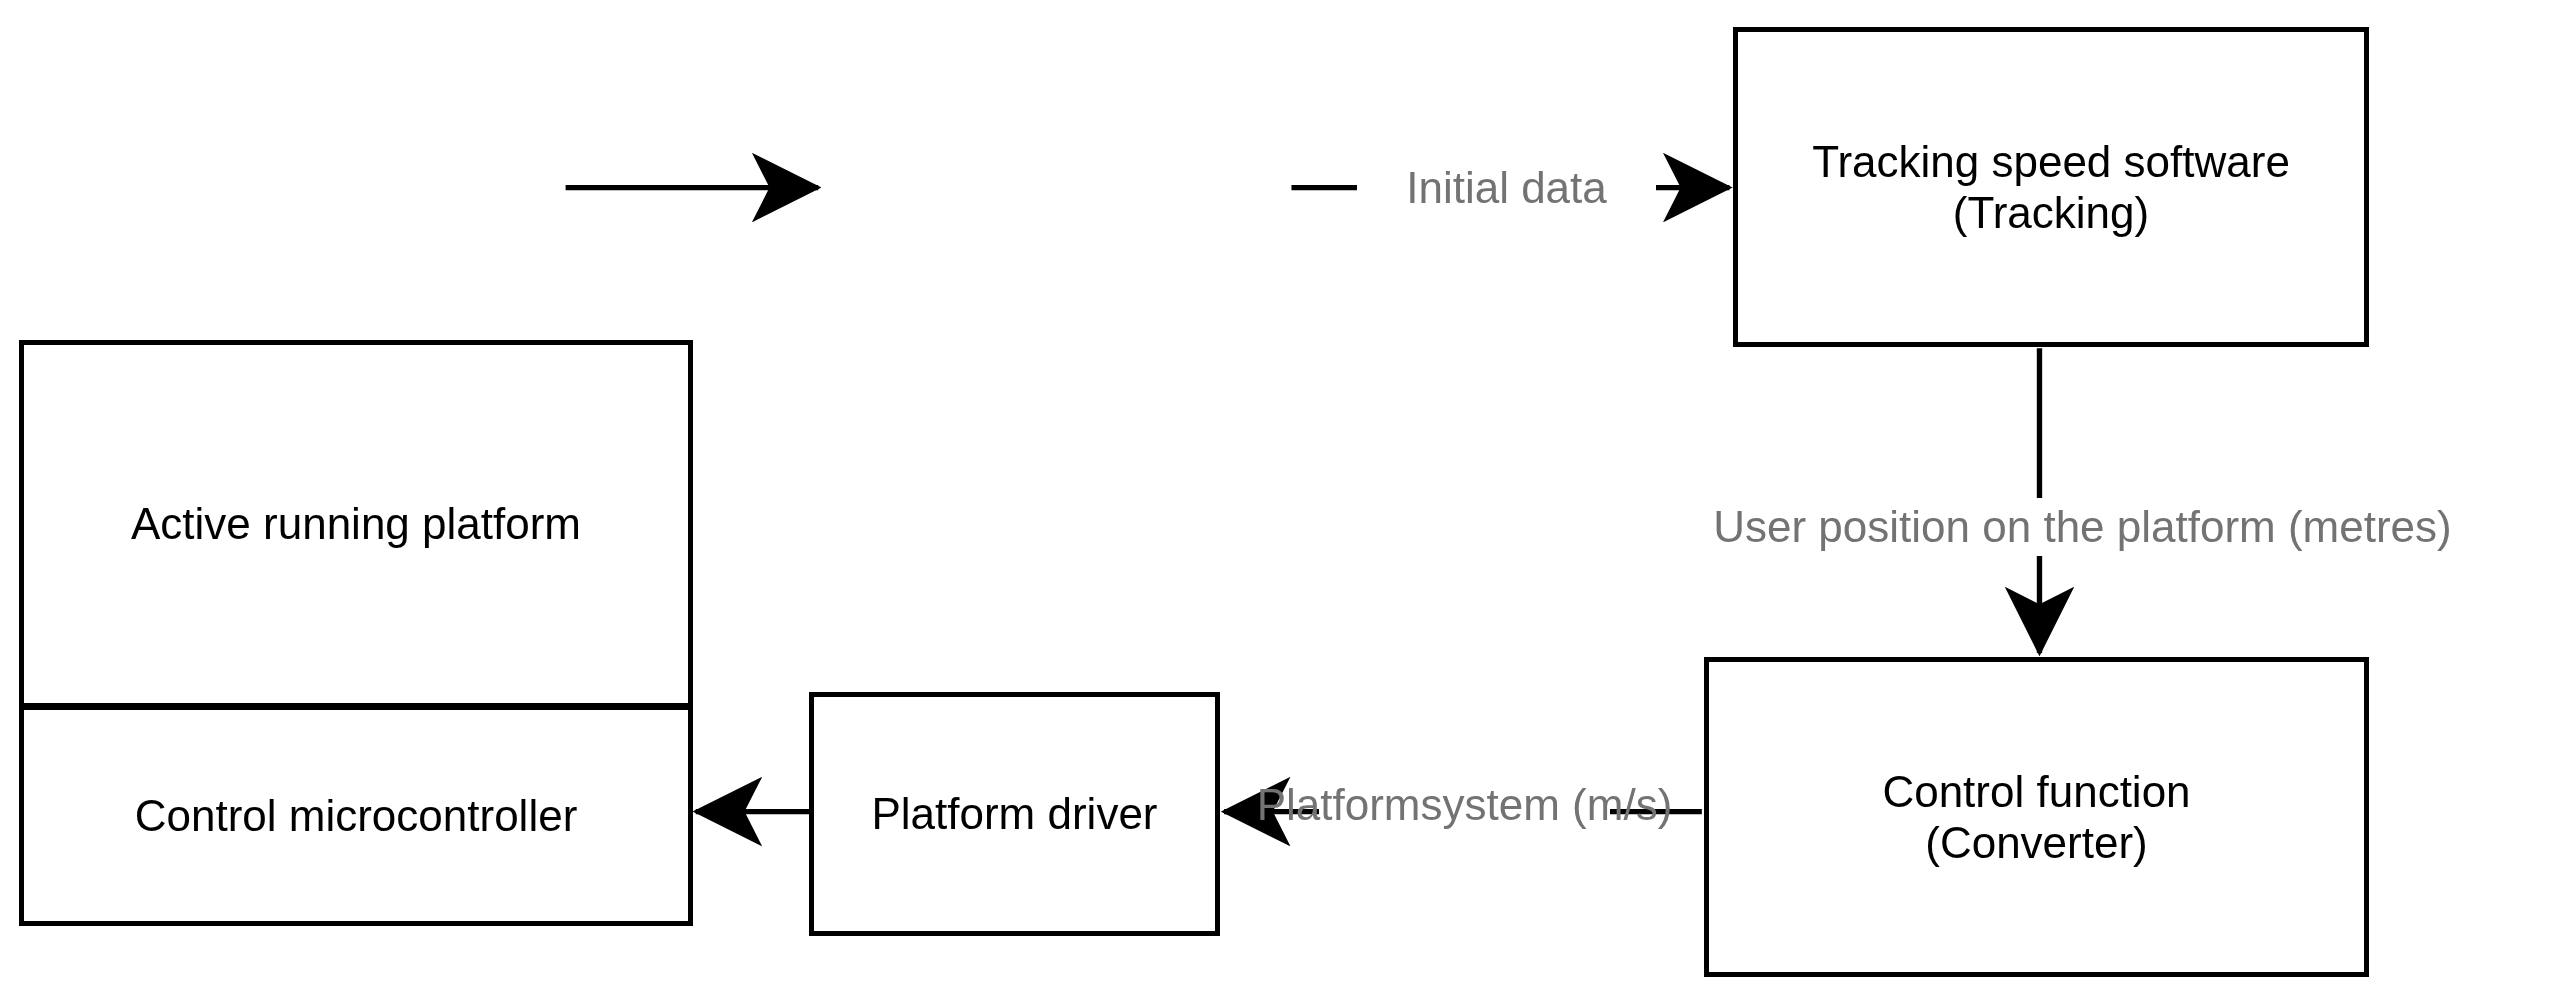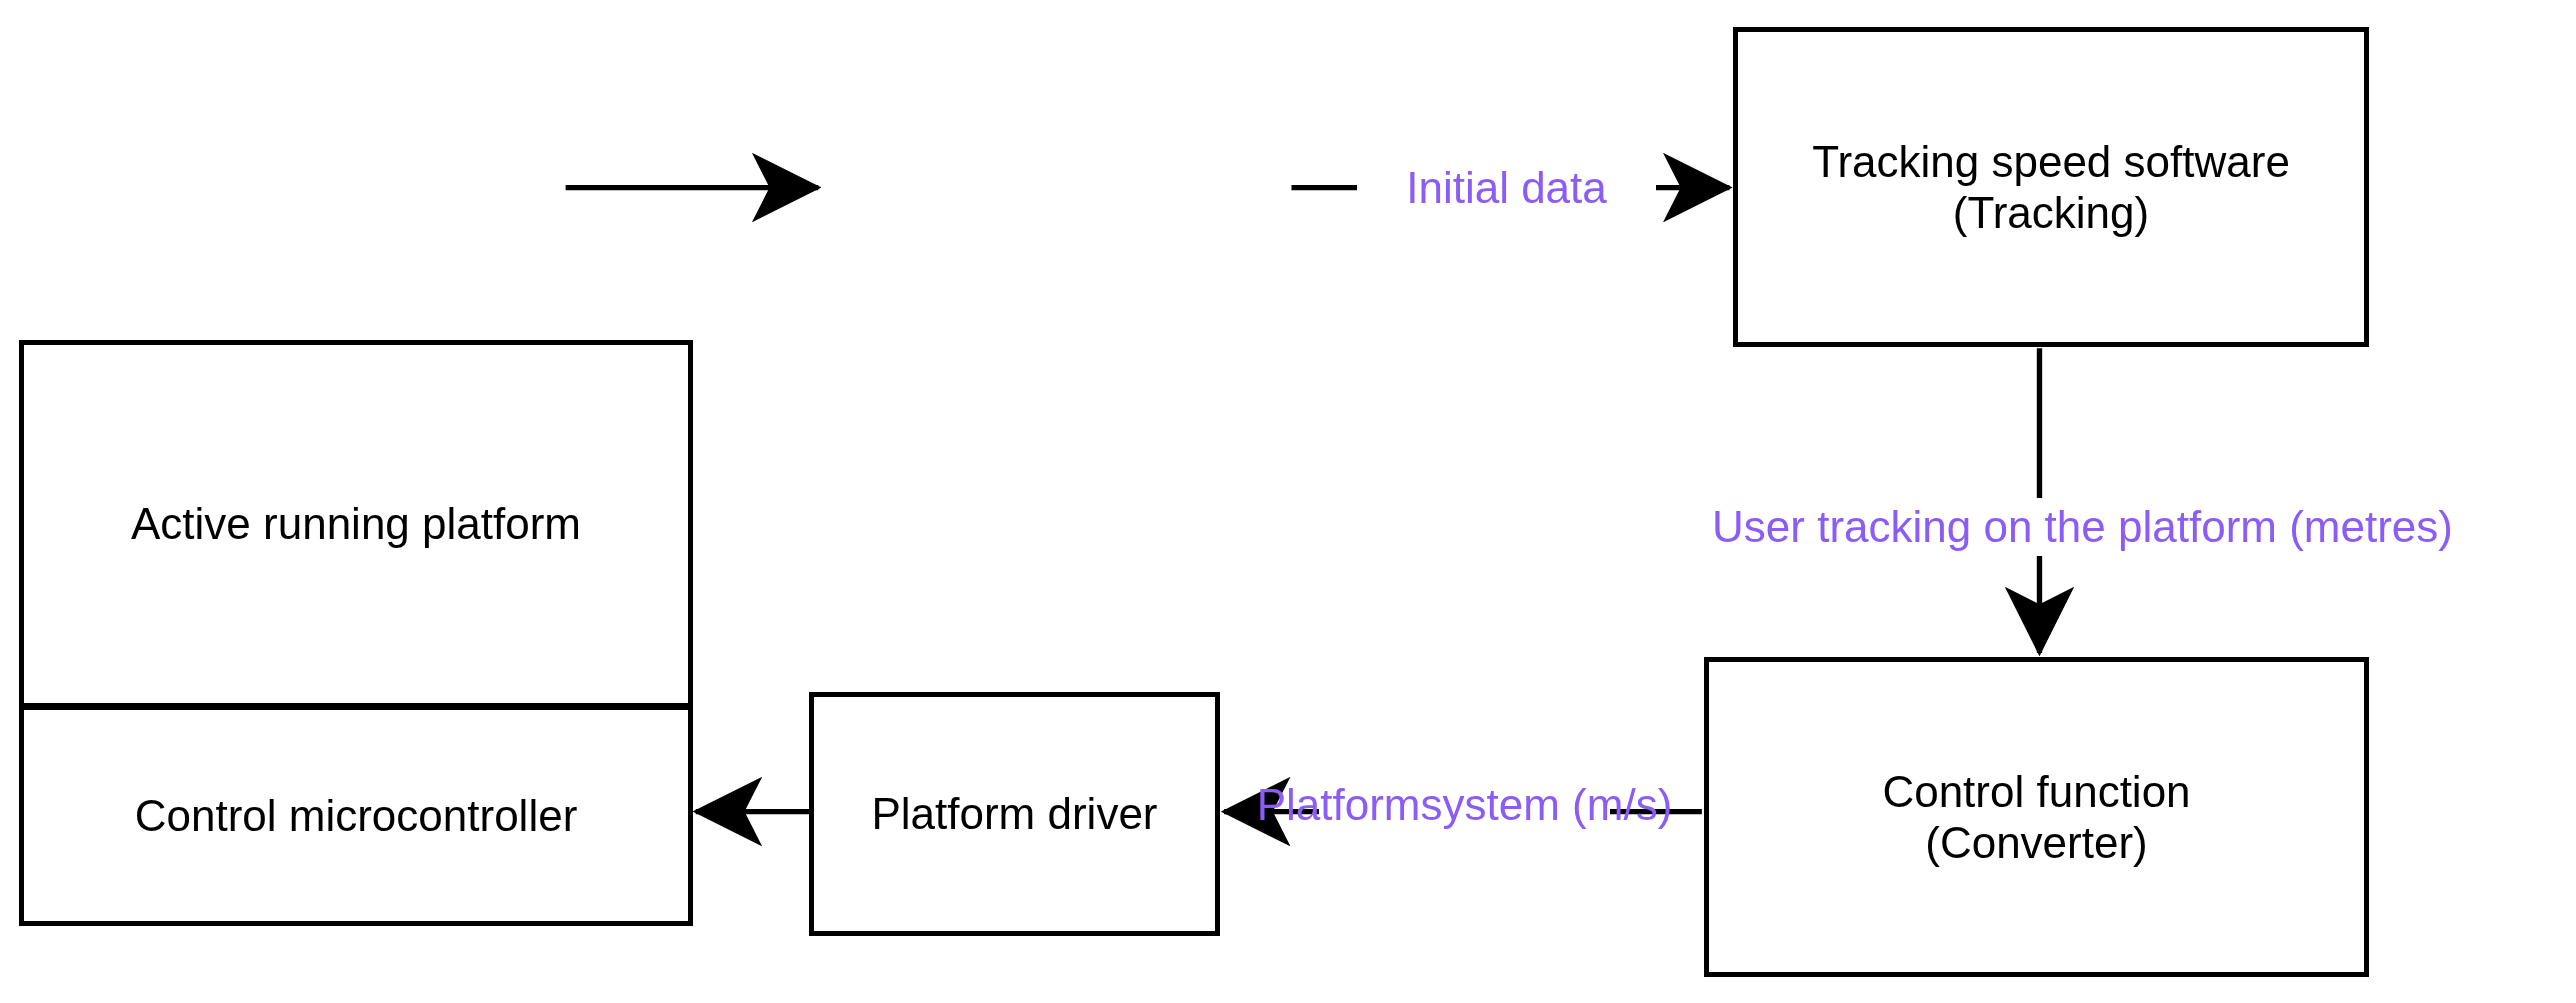--- a/index.html
+++ b/index.html
@@ -38,21 +38,21 @@
     font-size: 44px;
     line-height: 1.17;
     color: #000000;
     white-space: pre;
     letter-spacing: 0px;
   }
   .edge-label {
     position: absolute;
     font-size: 44px;
     line-height: 1.17;
-    color: #8b5cf6;
+    color: #737373;
     background: #ffffff;
     text-align: center;
     white-space: pre;
     display: flex;
     align-items: center;
     justify-content: center;
   }
 
   
   #node-user            { left: 167px;  top: 27px;   width: 398px; height: 297px; }
@@ -117,21 +117,21 @@
     <span class="node-label">Control function
 (Converter)</span>
   </div>
 
   <div class="node-box" id="node-driver">
     <span class="node-label">Platform driver</span>
   </div>
 
   <div class="edge-label" id="edge-label-initial-data">Initial data</div>
 
-  <div class="edge-label" id="edge-label-user-position">User tracking on the platform (metres)</div>
+  <div class="edge-label" id="edge-label-user-position">User position on the platform (metres)</div>
 
   <div class="edge-label" id="edge-label-platform-speed">
     <span>Platform</span>
     <span>system (m/s)</span>
   </div>
 
 </div>
 
 
 </body></html>

